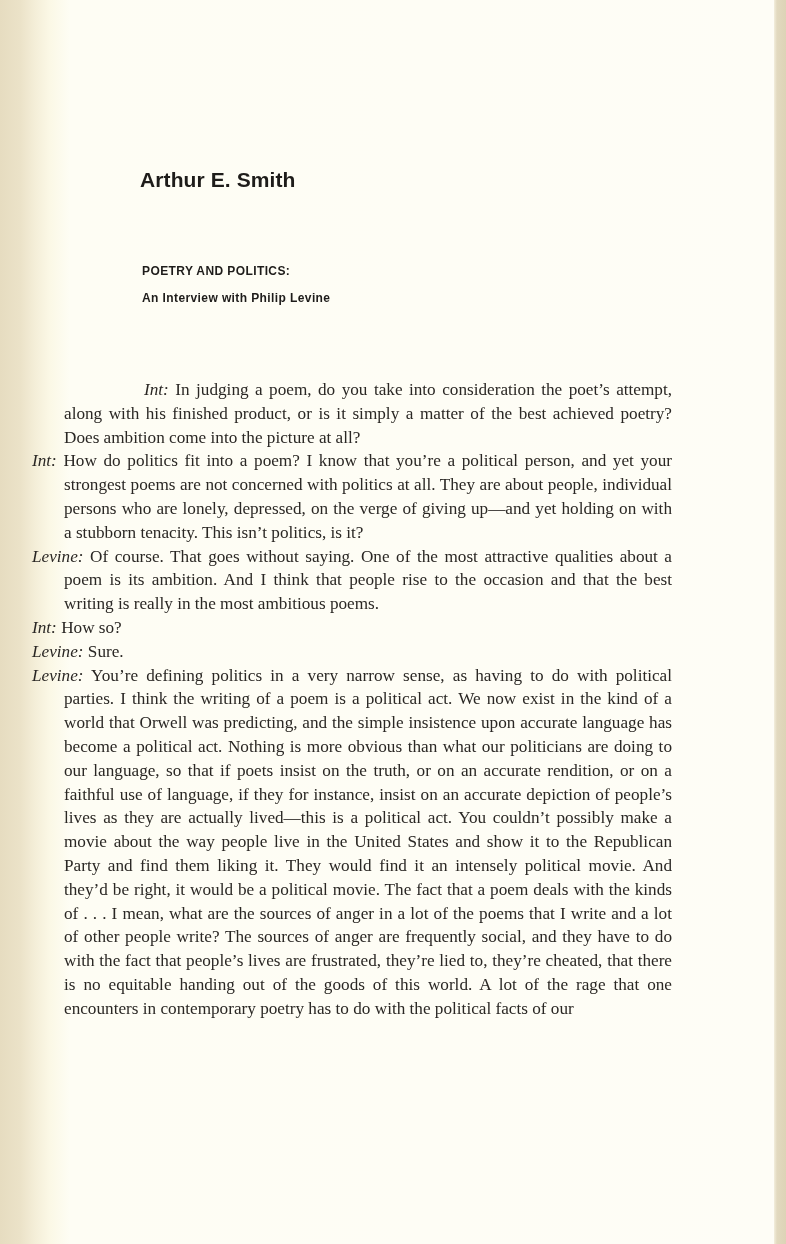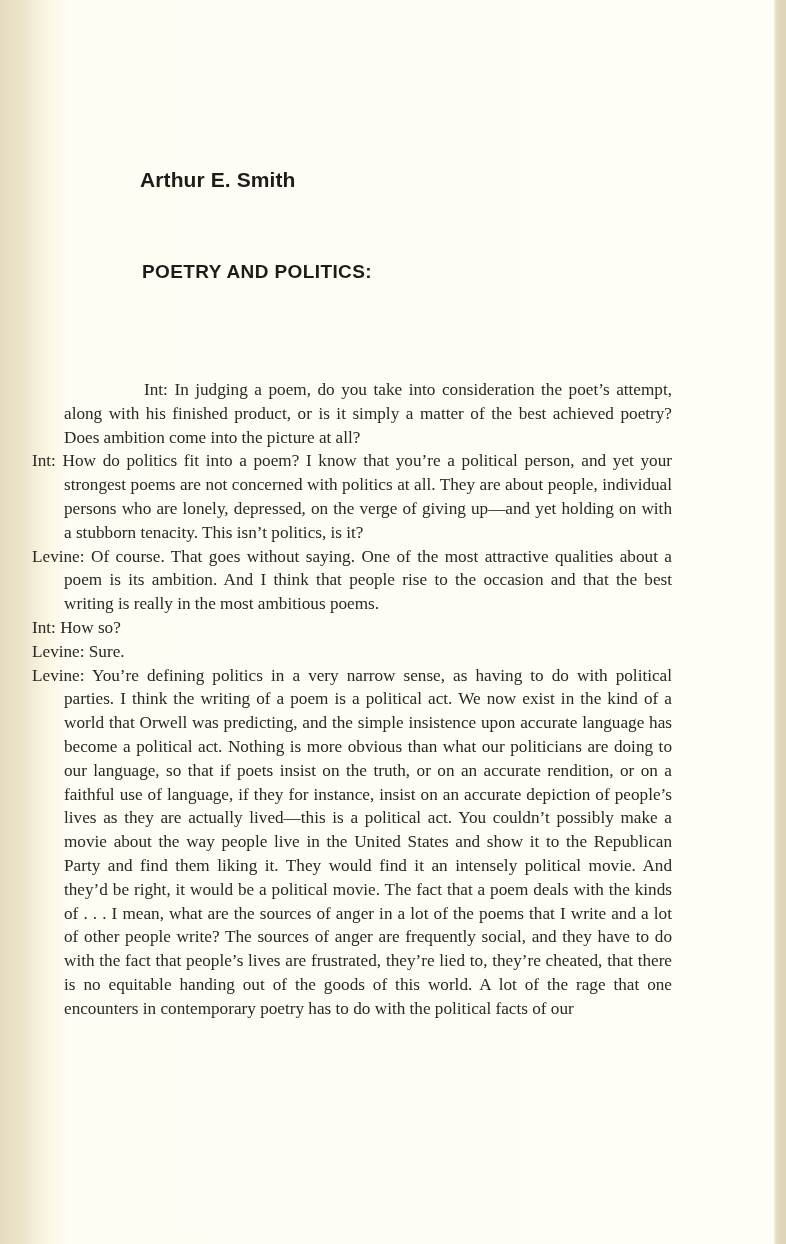--- a/index.html
+++ b/index.html
@@ -44,21 +44,21 @@
       letter-spacing: 0.1px;
       margin: 0;
     }
     .title-block {
       position: absolute;
       left: 142px;
       top: 258px;
       margin: 0;
       font-family: "Liberation Sans", sans-serif;
       font-weight: bold;
-      font-size: 19px;
+      font-size: 12px;
       line-height: 27px;
       color: #1e1c1a;
       letter-spacing: 0.4px;
     }
     .title-block span { display: block; }
     .body-text {
       position: absolute;
       left: 32px;
       top: 378px;
       width: 640px;
@@ -71,33 +71,35 @@
       margin: 0;
       padding-left: 32px;
       text-indent: -32px;
       text-align: justify;
     }
     .para.first {
       text-indent: 80px;
       padding-left: 32px;
     }
     .speaker {
+      font-style: italic;
       margin-top: 30px;
     }
   </style>
 </head>
 <body>
 
 <div class="page">
   <div class="right-edge"></div>
 
   <h2 class="author">Arthur E. Smith</h2>
 
   <h1 class="title-block">
     <span>POETRY AND POLITICS:</span>
+    <span>An Interview with Philip Levine</span>
   </h1>
 
   <div class="body-text">
     <p class="para first"><span class="speaker">Int:</span> <span>In judging a poem, do you take into consideration the poet’s attempt, along with his finished product, or is it simply a matter of the best achieved poetry? Does ambition come into the picture at all?</span></p>
     <p class="para"><span class="speaker">Int:</span> <span>How do politics fit into a poem? I know that you’re a political person, and yet your strongest poems are not concerned with politics at all. They are about people, individual persons who are lonely, depressed, on the verge of giving up—and yet holding on with a stubborn tenacity. This isn’t politics, is it?</span></p>
     <p class="para"><span class="speaker">Levine:</span> <span>Of course. That goes without saying. One of the most attractive qualities about a poem is its ambition. And I think that people rise to the occasion and that the best writing is really in the most ambitious poems.</span></p>
     <p class="para"><span class="speaker">Int:</span> <span>How so?</span></p>
     <p class="para"><span class="speaker">Levine:</span> <span>Sure.</span></p>
     <p class="para"><span class="speaker">Levine:</span> <span>You’re defining politics in a very narrow sense, as having to do with political parties. I think the writing of a poem is a political act. We now exist in the kind of a world that Orwell was predicting, and the simple insistence upon accurate language has become a political act. Nothing is more obvious than what our politicians are doing to our language, so that if poets insist on the truth, or on an accurate rendition, or on a faithful use of language, if they for instance, insist on an accurate depiction of people’s lives as they are actually lived—this is a political act. You couldn’t possibly make a movie about the way people live in the United States and show it to the Republican Party and find them liking it. They would find it an intensely political movie. And they’d be right, it would be a political movie. The fact that a poem deals with the kinds of . . . I mean, what are the sources of anger in a lot of the poems that I write and a lot of other people write? The sources of anger are frequently social, and they have to do with the fact that people’s lives are frustrated, they’re lied to, they’re cheated, that there is no equitable handing out of the goods of this world. A lot of the rage that one encounters in contemporary poetry has to do with the political facts of our</span></p>
   </div>

